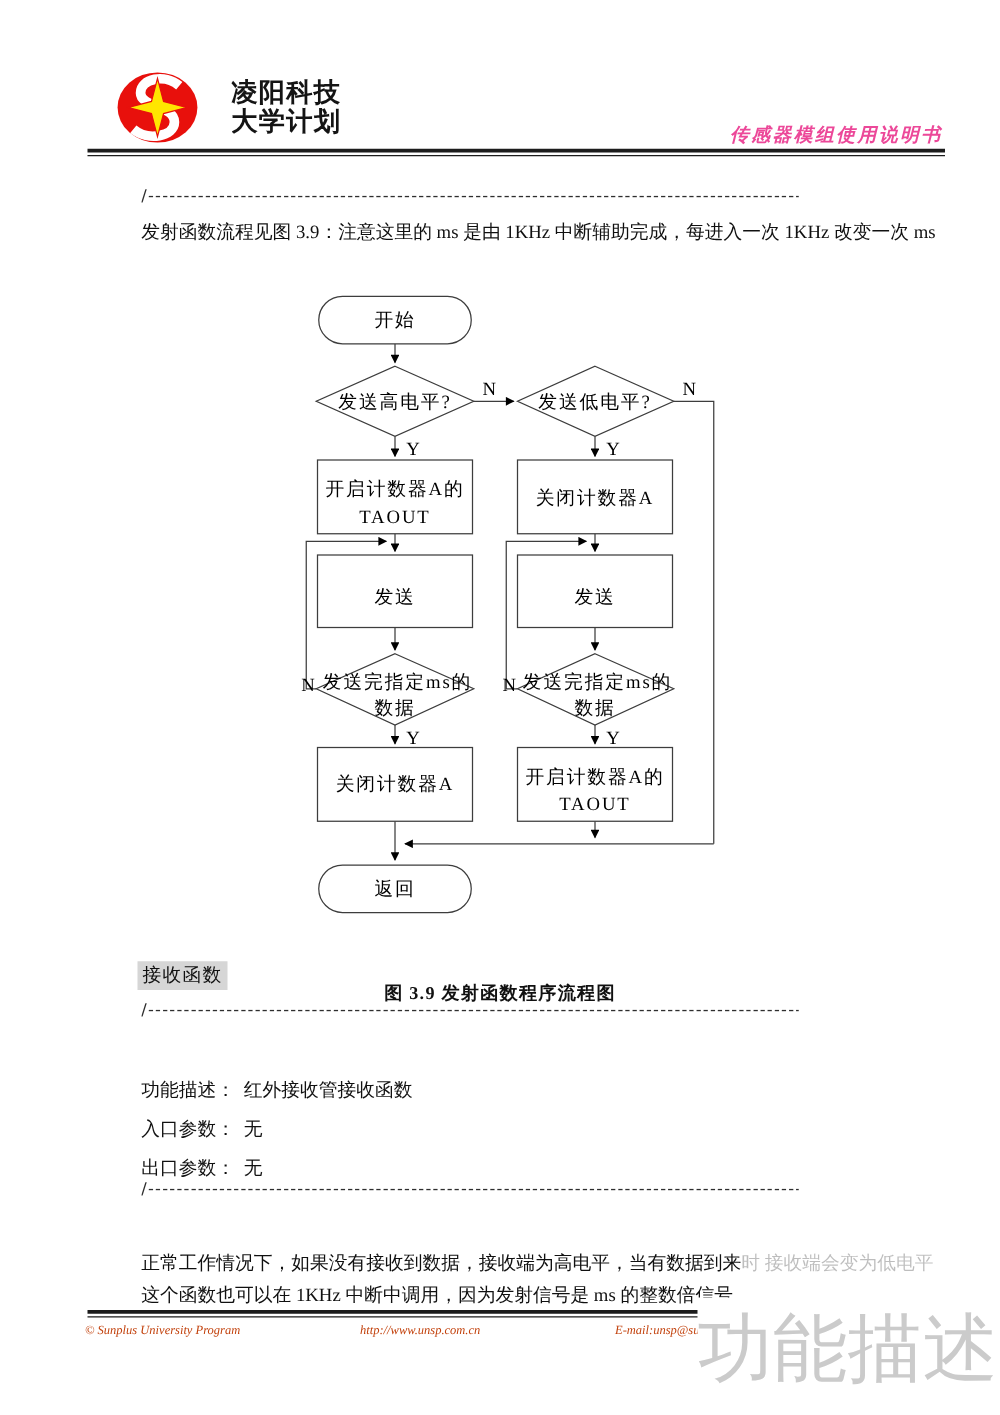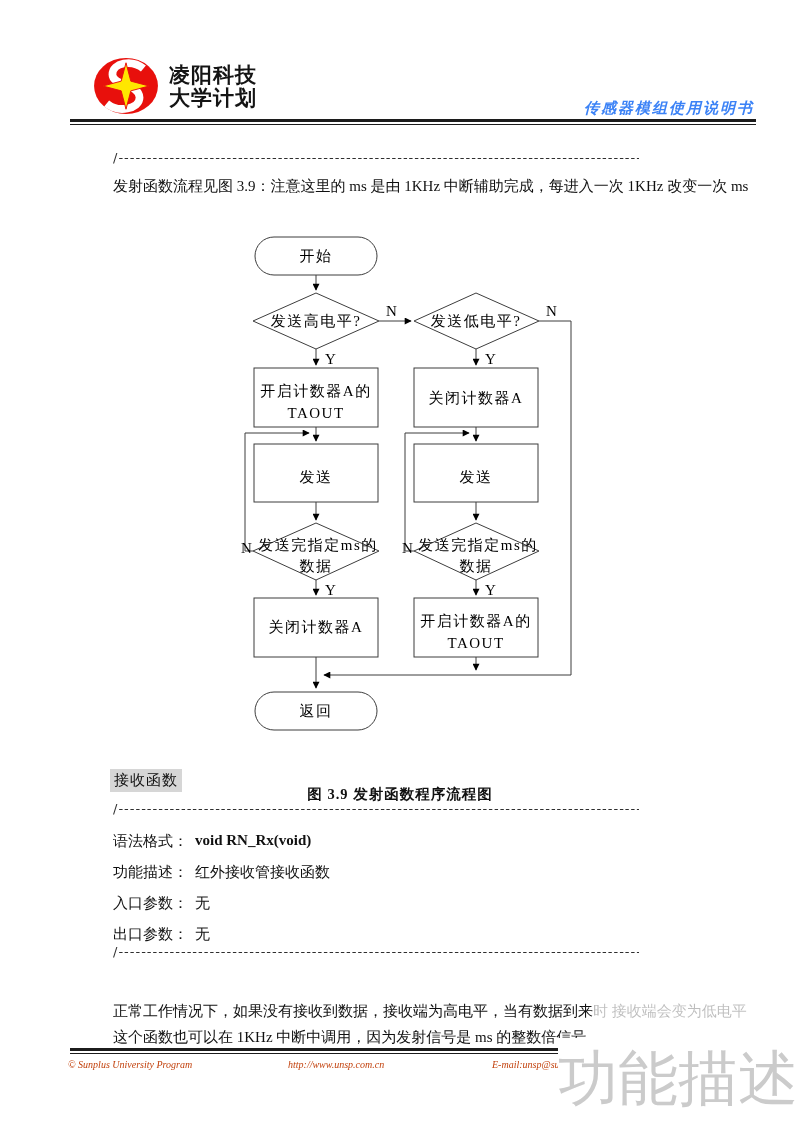--- a/index.html
+++ b/index.html
@@ -1,23 +1,23 @@
 <!DOCTYPE html>
 <html><head>
 <meta charset="utf-8">
 <style>
   html,body{margin:0;padding:0;}
   .page{position:relative;width:800px;height:1132px;background:#ffffff;overflow:hidden;
         font-family:"Liberation Serif","DejaVu Serif",serif;color:#111;}
   
-  .logo-wrap{position:absolute;left:92px;top:56px;display:flex;align-items:center;gap:9px;}
+  .logo-wrap{position:absolute;left:92px;top:56px;display:flex;align-items:center;gap:25px;}
   .logo-text{font-family:"Liberation Sans","DejaVu Sans",sans-serif;font-weight:bold;
              font-size:21px;line-height:23px;color:#141414;letter-spacing:1px;}
   .header-title{position:absolute;right:46px;top:99px;font-size:15px;font-style:italic;
-                font-weight:bold;color:#3b82f6;letter-spacing:2px;}
+                font-weight:bold;color:#ec4899;letter-spacing:2px;}
   .header-rule{position:absolute;left:70px;top:119px;width:686px;height:2px;
                border-top:3px solid #1c1c1c;border-bottom:1px solid #1c1c1c;}
   
   .dash-line{position:absolute;left:113px;width:526px;height:16px;overflow:hidden;
              white-space:nowrap;font-family:"DejaVu Sans",sans-serif;font-size:13px;
              letter-spacing:1px;color:#2e2e2e;}
   
   .bodytext{position:absolute;left:113px;font-size:15px;line-height:27px;color:#101010;white-space:nowrap;}
   .emph-dots{border-bottom:2px dotted #222;padding-bottom:2px;}
   .faded{color:rgba(0,0,0,0.26);}
@@ -140,24 +140,20 @@
     <text class="edgelabel" x="402" y="553">N</text>
     <text class="edgelabel" x="325" y="595">Y</text>
     <text class="edgelabel" x="485" y="595">Y</text>
   </svg>
 
   <div class="flow-caption">图  3.9  发射函数程序流程图</div>
 
   <div class="section-heading">接收函数</div>
   <div class="dash-line" style="top:801px">/--------------------------------------------------------------------------------------------------------------------------------</div>
 
-  <div class="field-row" style="top:832px">
-    <span class="field-label">语法格式：</span>
-    <span class="field-value code">void RN_Rx(void)</span>
-  </div>
   <div class="field-row" style="top:863px">
     <span class="field-label">功能描述：</span>
     <span class="field-value">红外接收管接收函数</span>
   </div>
   <div class="field-row" style="top:894px">
     <span class="field-label">入口参数：</span>
     <span class="field-value">无</span>
   </div>
   <div class="field-row" style="top:925px">
     <span class="field-label">出口参数：</span>

